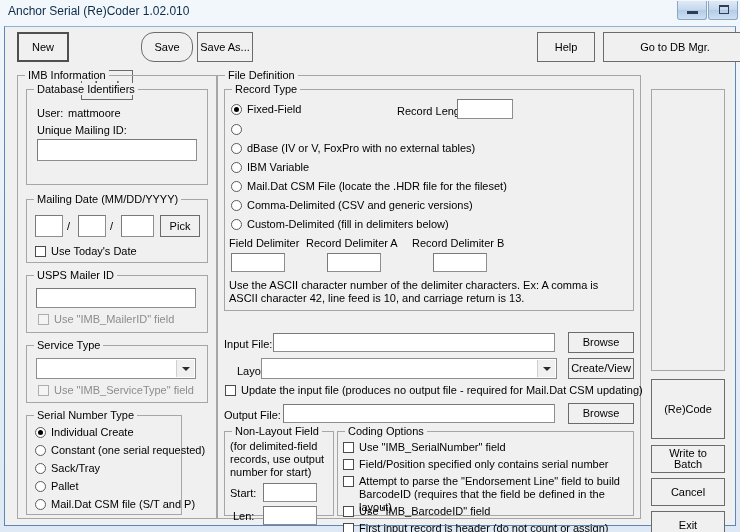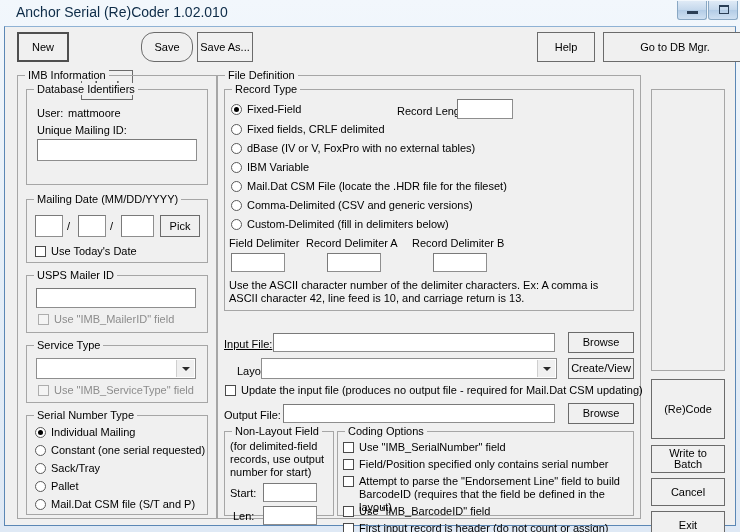--- a/index.html
+++ b/index.html
@@ -24,23 +24,23 @@
   
   .titlebar {
     position: absolute;
     left: 0; top: 0;
     width: 740px;
     height: 26px;
     box-sizing: border-box;
   }
   .title-text {
     position: absolute;
-    left: 16px;
+    left: 8px;
     top: 4px;
-    font-size: 14px;
+    font-size: 12px;
     color: #0d2b47;
     white-space: nowrap;
   }
   .winbtns {
     position: absolute;
     right: 2px;
     top: 1px;
     display: flex;
     gap: 1px;
   }
@@ -291,26 +291,26 @@
       <span class="lbl" style="left:4px; top:4px;"></span>
       <span class="arrowbox">
             <i></i>
           </span>
     </div>
     <div class="cb disabled" style="left:33px; top:357px;">
       <span class="box"></span>
       <span class="cl">Use "IMB_ServiceType" field</span>
     </div>
 
-    <div class="grp" style="left:21px; top:388px; width:182px; height:100px;">
+    <div class="grp" style="left:21px; top:388px; width:156px; height:100px;">
       <span class="legend">Serial Number Type</span>
     </div>
     <div class="radio on" style="left:30px; top:399px;">
       <span class="dot"></span>
-      <span class="rl">Individual Mailing</span>
+      <span class="rl">Individual Create</span>
     </div>
     <div class="radio" style="left:30px; top:417px;">
       <span class="dot"></span>
       <span class="rl">Constant (one serial requested)</span>
     </div>
     <div class="radio" style="left:30px; top:435px;">
       <span class="dot"></span>
       <span class="rl">Sack/Tray</span>
     </div>
     <div class="radio" style="left:30px; top:453px;">
@@ -332,21 +332,20 @@
 
     <div class="radio on" style="left:226px; top:76px;">
       <span class="dot"></span>
       <span class="rl">Fixed-Field</span>
     </div>
     <div class="lbl" style="left:372px; top:78px;padding-left:20px;">Record Length:</div>
     <div class="tf" style="left:452px; top:72px; width:56px; height:20px;"></div>
 
     <div class="radio" style="left:226px; top:96px;">
       <span class="dot"></span>
-      <span class="rl">Fixed fields, CRLF delimited</span>
     </div>
     <div class="radio" style="left:226px; top:115px;">
       <span class="dot"></span>
       <span class="rl">dBase (IV or V, FoxPro with no external tables)</span>
     </div>
     <div class="radio" style="left:226px; top:134px;">
       <span class="dot"></span>
       <span class="rl">IBM Variable</span>
     </div>
     <div class="radio" style="left:226px; top:153px;">
@@ -363,21 +362,21 @@
     </div>
 
     <div class="lbl" style="left:224px; top:210px;">Field Delimiter</div>
     <div class="lbl" style="left:301px; top:210px;">Record Delimiter A</div>
     <div class="lbl" style="left:407px; top:210px;">Record Delimiter B</div>
     <div class="tf" style="left:226px; top:226px; width:54px; height:19px;"></div>
     <div class="tf" style="left:322px; top:226px; width:54px; height:19px;"></div>
     <div class="tf" style="left:428px; top:226px; width:54px; height:19px;"></div>
     <div class="lbl wrap" style="left:224px; top:252px; width:398px;">Use the ASCII character number of the delimiter characters. Ex: A comma is ASCII character 42, line feed is 10, and carriage return is 13.</div>
 
-    <div class="lbl" style="left:219px; top:311px;text-decoration:underline;">Input File:</div>
+    <div class="lbl" style="left:219px; top:311px;">Input File:</div>
     <div class="tf" style="left:268px; top:306px; width:282px; height:19px;"></div>
     <div class="btn" style="left:563px; top:305px; width:66px; height:21px;">Browse</div>
 
     <div class="lbl" style="left:232px; top:338px;">Layout:</div>
     <div class="combo" style="left:256px; top:331px; width:296px; height:21px;">
       <span class="lbl" style="left:4px; top:4px;"></span>
       <span class="arrowbox">
             <i></i>
           </span>
     </div>

